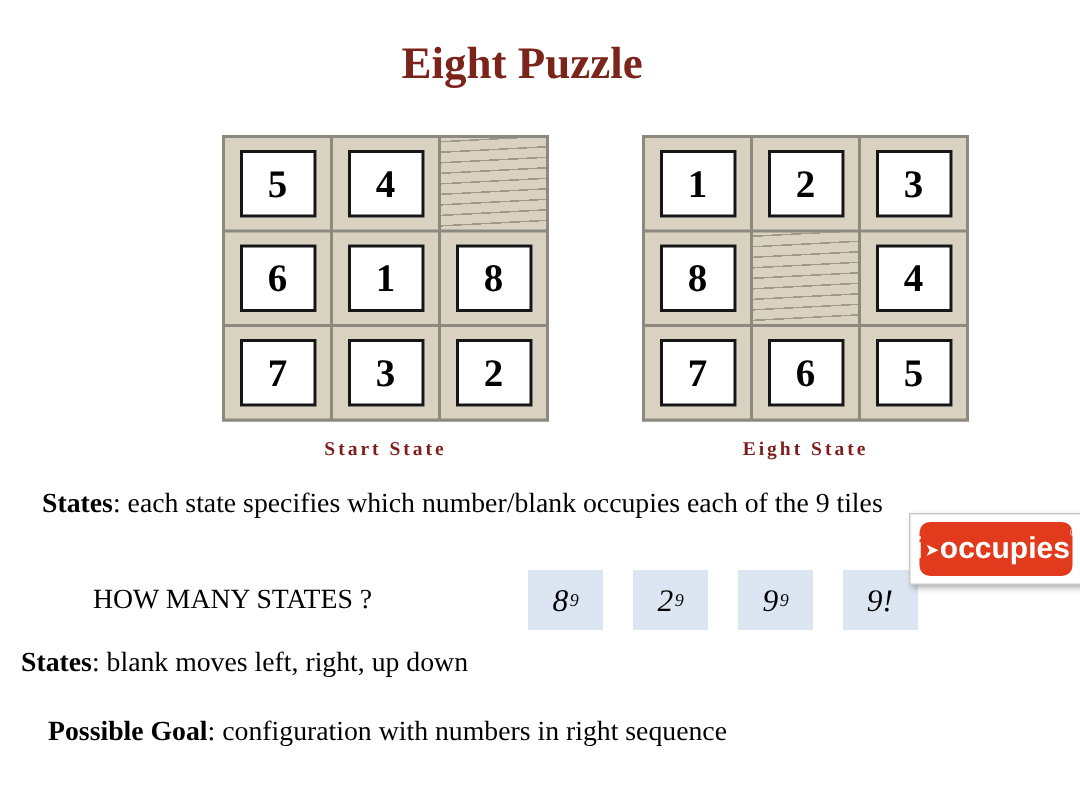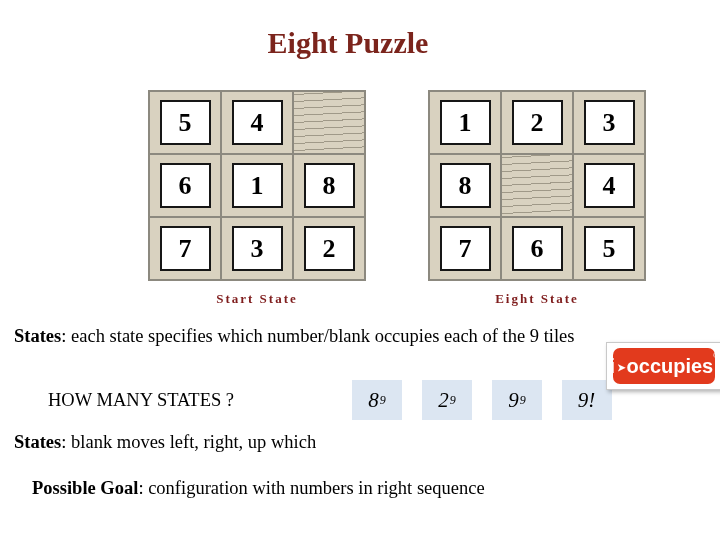--- a/index.html
+++ b/index.html
@@ -40,22 +40,22 @@
   }
   .state-label{
     position:absolute;top:291px;width:218px;text-align:center;
     font-size:13px;font-weight:bold;letter-spacing:2px;color:#7f1d1d;
   }
   .state-label.start{left:148px;}
   .state-label.goal{left:428px;}
   
   .para{position:absolute;font-size:18.5px;line-height:28px;}
   .para b{font-weight:bold;}
-  #p-states{left:14px;top:322px;width:600px;}
-  #p-question{left:48px;top:386px;}
+  #p-states{left:28px;top:322px;width:600px;}
+  #p-question{left:62px;top:386px;}
   .options{position:absolute;left:352px;top:380px;display:flex;gap:20px;}
   .option{
     background:var(--option-bg,#dce6f2);
     min-width:30px;height:40px;padding:0 10px;
     display:flex;align-items:center;justify-content:center;
     font-style:italic;font-size:21px;
   }
   .option sup{font-size:12px;line-height:0;margin-left:1px;}
   #p-actions{left:14px;top:428px;}
   #p-goal{left:32px;top:474px;}
@@ -155,21 +155,21 @@
   <div class="option">
       <span>9</span>
       <sup>9</sup>
     </div>
   <div class="option">
       <span>9!</span>
       <sup></sup>
     </div>
 </div>
 
-<div class="para" id="p-actions"><b>States</b><span>: blank moves left, right, up which</span></div>
+<div class="para" id="p-actions"><b>States</b><span>: blank moves left, right, up down</span></div>
 
 <div class="para" id="p-goal"><b>Possible Goal</b><span>: configuration with numbers in right sequence</span></div>
 
 <div class="clicker">
   <div class="clicker-inner">
     <span>i</span>
     <span class="clicker-arrow">➤</span>
     <span>occupies</span>
     <span class="clicker-reg">®</span>
   </div>

